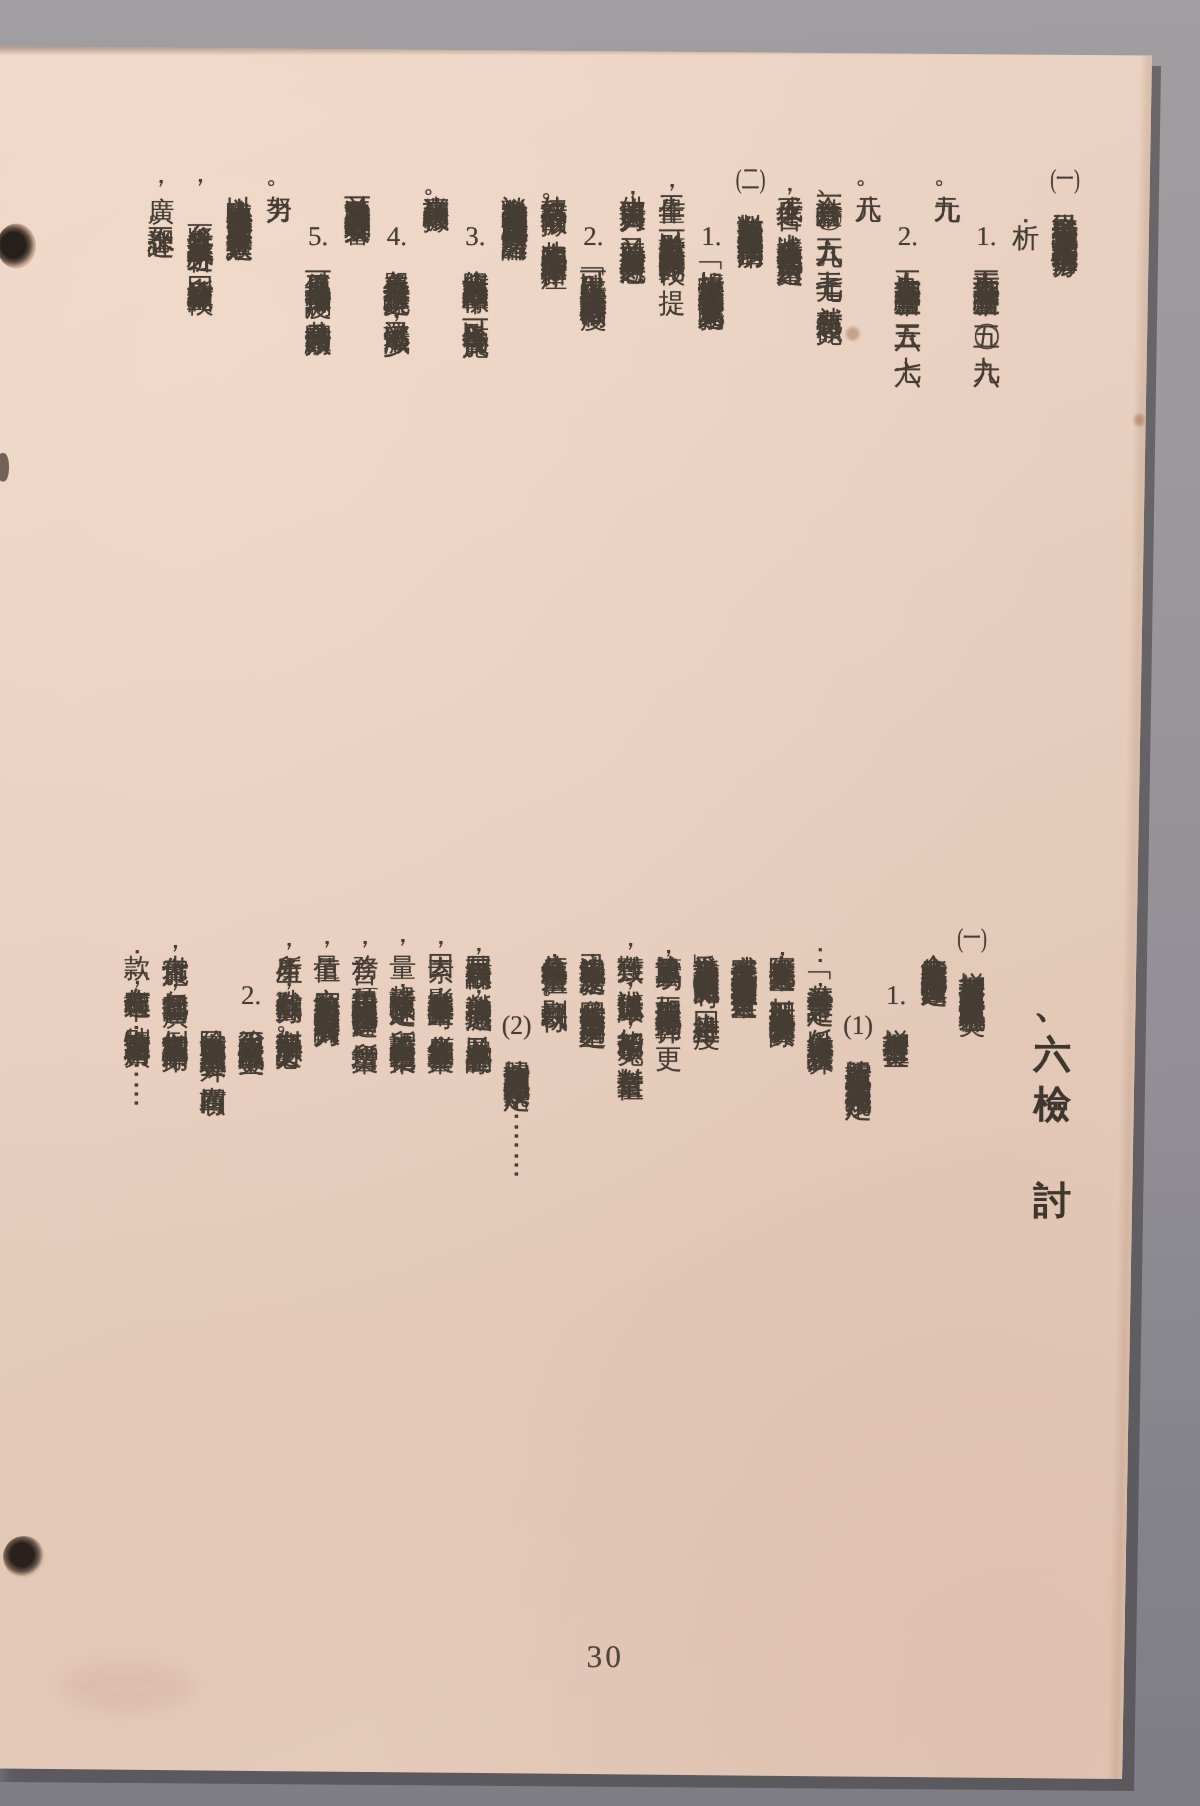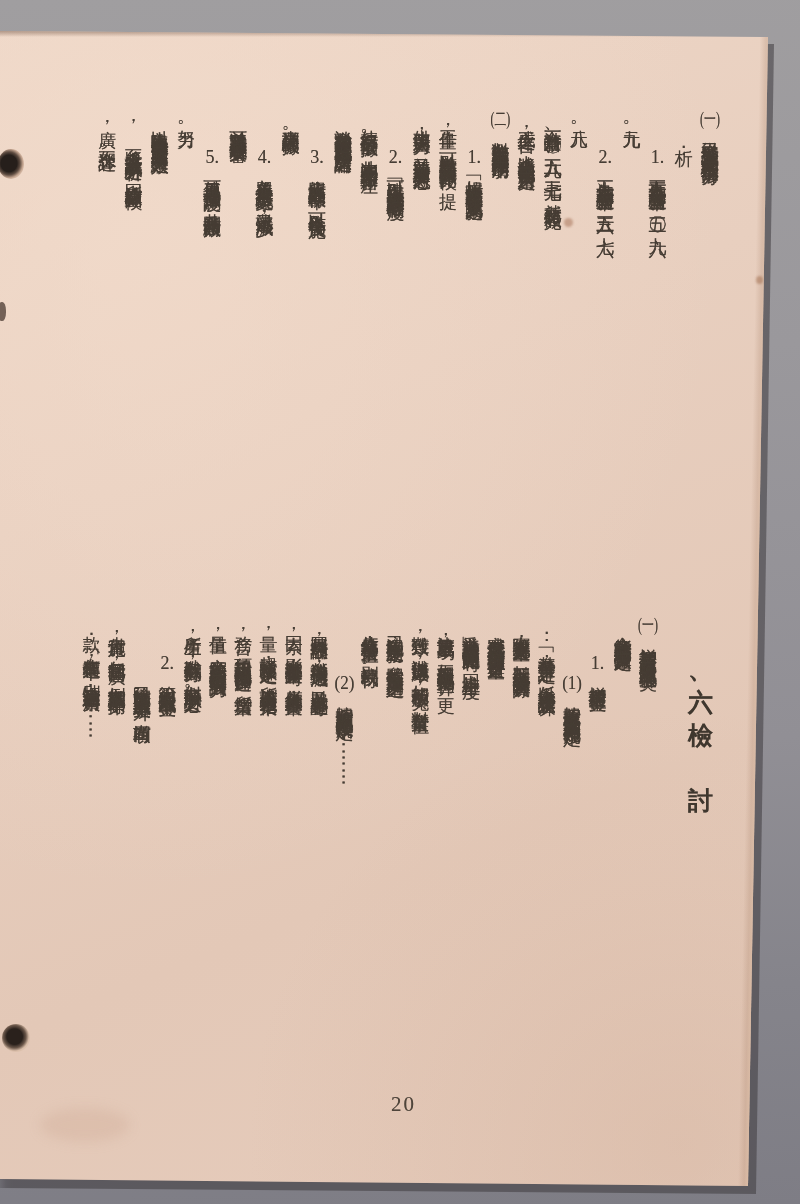--- a/index.html
+++ b/index.html
@@ -134,19 +134,19 @@
         <div class="tcol ind-plain">量，報請交通部核定之」，所謂設備及人力在電信業</div>
         <div class="tcol ind-plain">務言，每項建設工程完竣後隨卽參加營運，所增營業</div>
         <div class="tcol ind-plain">量值，究竟由於新設備人力所產生抑爲原有設備人力</div>
         <div class="tcol ind-plain">所產生，殊難截然劃分，似有斟酌研討之必要。</div>
         <div class="tcol ind-num"><span class="tcy">2.</span>節省工料費用降低成本獎金：</div>
         <div class="tcol ind-indent3">除已實施之節省人工成本獎金一項外，尚有四項</div>
         <div class="tcol ind-plain">未付實施，包括範圍甚廣，例如實施細則第十條第一</div>
         <div class="tcol ind-plain">款：「在作業過程中，特別注意節省工料費用⋯⋯⋯</div>
       </div>
 
-    <div id="page-number">20</div>
+    <div id="page-number">30</div>
 
     <div class="hole" id="hole-top"></div>
     <div class="hole" id="hole-bottom"></div>
     <div id="edge-nick"></div>
   </div>
 </div>
 
 </body></html>

